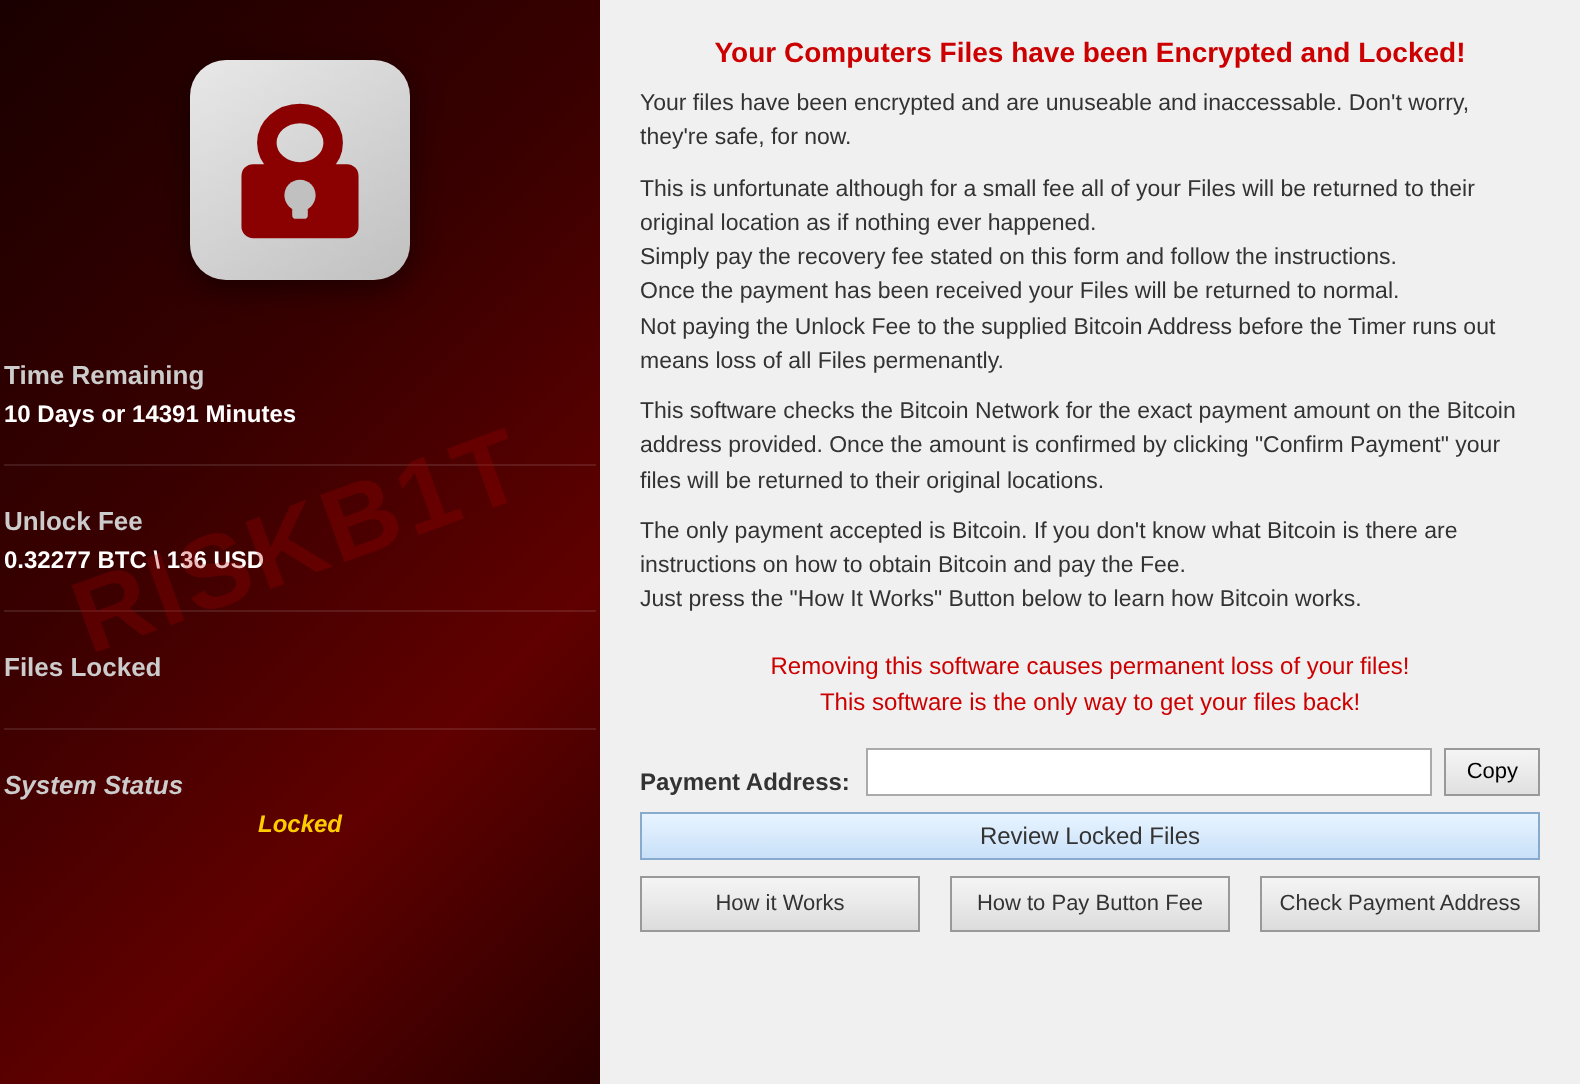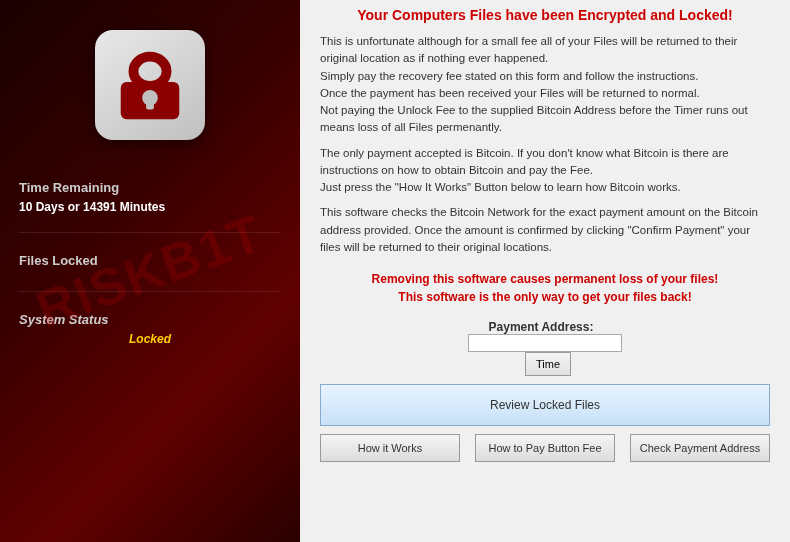--- a/index.html
+++ b/index.html
@@ -14,21 +14,21 @@
     }
 
     
     .left-panel {
       width: 300px;
       min-width: 300px;
       background: linear-gradient(135deg, #1a0000 0%, #3a0000 40%, #600000 70%, #2a0000 100%);
       display: flex;
       flex-direction: column;
       align-items: center;
-      padding: 20px 19px;
+      padding: 20px 2px;
       position: relative;
       overflow: hidden;
     }
 
     .left-panel::before {
       content: 'RISKB1T';
       position: absolute;
       top: 50%;
       left: 50%;
       transform: translate(-50%, -50%) rotate(-20deg);
@@ -91,21 +91,21 @@
       color: #ffcc00;
       text-align: center;
     }
 
     
     .right-panel {
       flex: 1;
       background: #f0f0f0;
       display: flex;
       flex-direction: column;
-      padding: 7px 20px 15px 20px;
+      padding: 18px 20px 15px 20px;
       overflow-y: auto;
     }
 
     .title-text {
       color: #cc0000;
       font-size: 14px;
       font-weight: bold;
       text-align: center;
       margin-bottom: 10px;
     }
@@ -113,33 +113,32 @@
     .body-text {
       color: #333333;
       font-size: 11.5px;
       line-height: 1.5;
       margin-bottom: 8px;
     }
 
     .warning-text {
       color: #cc0000;
       font-size: 12px;
-      font-weight: bold;
+      font-weight: normal;
       text-align: center;
       margin-top: 6px;
       margin-bottom: 6px;
       line-height: 1.5;
     }
 
     .payment-row {
       display: flex;
-      align-items: center;
+      align-items: flex-end;
       margin-top: 8px;
       margin-bottom: 8px;
-      flex-direction: column;
     }
 
     .payment-label {
       color: #333;
       font-size: 12px;
       font-weight: bold;
       margin-right: 8px;
       white-space: nowrap;
     }
 
@@ -159,21 +158,21 @@
       padding: 0 10px;
       background: linear-gradient(180deg, #f5f5f5, #e0e0e0);
       border: 1px solid #999;
       font-size: 11px;
       cursor: pointer;
       white-space: nowrap;
     }
 
     .review-button {
       width: 100%;
-      height: 42px;
+      height: 24px;
       background: linear-gradient(180deg, #e8f4ff, #c8e0f8);
       border: 1px solid #88aacc;
       font-size: 12px;
       cursor: pointer;
       margin-bottom: 6px;
       color: #333;
     }
 
     .button-row {
       display: flex;
@@ -206,49 +205,54 @@
       <rect x="31" y="54" width="8" height="12" rx="2" fill="#c0c0c0"></rect>
     </svg>
   </div>
 
   <div class="info-section">
     <div class="info-row">
       <div class="info-label">Time Remaining</div>
       <div class="info-value">10 Days or 14391 Minutes</div>
     </div>
     <div class="info-row">
+      <div class="info-label">Unlock Fee</div>
+      <div class="info-value">0.32277 BTC \ 136 USD</div>
+    </div>
+    <div class="info-row">
       <div class="info-label">Files Locked</div>
       <div class="info-value"></div>
     </div>
     <div class="info-row">
       <div class="info-label">System Status</div>
       <div class="info-value yellow">Locked</div>
     </div>
   </div>
 </div>
 
 <div class="right-panel">
   <div class="title-text">Your Computers Files have been Encrypted and Locked!</div>
 
+  <div class="body-text">Your files have been encrypted and are unuseable and inaccessable. Don't worry, they're safe, for now.</div>
 
   <div class="body-text">This is unfortunate although for a small fee all of your Files will be returned to their original location as if nothing ever happened.<br>Simply pay the recovery fee stated on this form and follow the instructions.<br>Once the payment has been received your Files will be returned to normal.<br>Not paying the Unlock Fee to the supplied Bitcoin Address before the Timer runs out means loss of all Files permenantly.</div>
 
+  <div class="body-text">This software checks the Bitcoin Network for the exact payment amount on the Bitcoin address provided. Once the amount is confirmed by clicking "Confirm Payment" your files will be returned to their original locations.</div>
+
   <div class="body-text">The only payment accepted is Bitcoin. If you don't know what Bitcoin is there are instructions on how to obtain Bitcoin and pay the Fee.<br>Just press the "How It Works" Button below to learn how Bitcoin works.</div>
-
-  <div class="body-text">This software checks the Bitcoin Network for the exact payment amount on the Bitcoin address provided. Once the amount is confirmed by clicking "Confirm Payment" your files will be returned to their original locations.</div>
 
   <div class="warning-text">
     <span>Removing this software causes permanent loss of your files!</span><br>
     <span>This software is the only way to get your files back!</span>
   </div>
 
   <div class="payment-row">
     <span class="payment-label">Payment Address:</span>
     <input class="payment-input" type="text" value="" style="">
-    <button class="copy-button">Time</button>
+    <button class="copy-button">Copy</button>
   </div>
 
   <button class="review-button">Review Locked Files</button>
 
   <div class="button-row">
     <button class="action-button">How it Works</button>
     <button class="action-button">How to Pay Button Fee</button>
     <button class="action-button">Check Payment Address</button>
   </div>
 </div>

